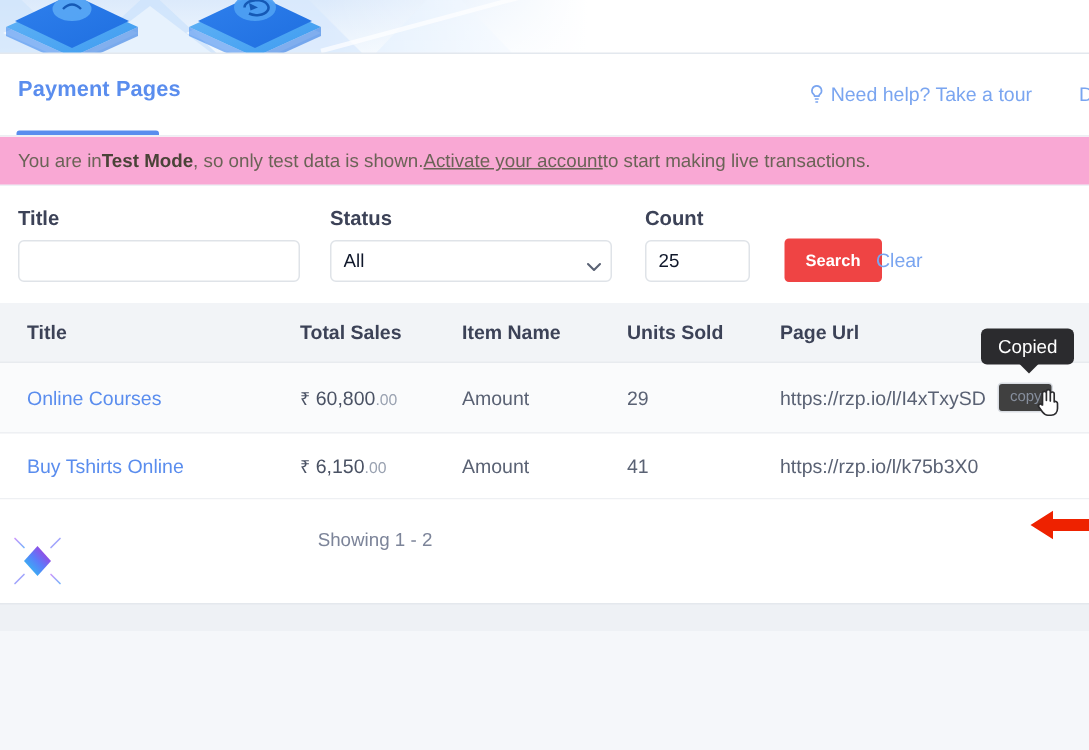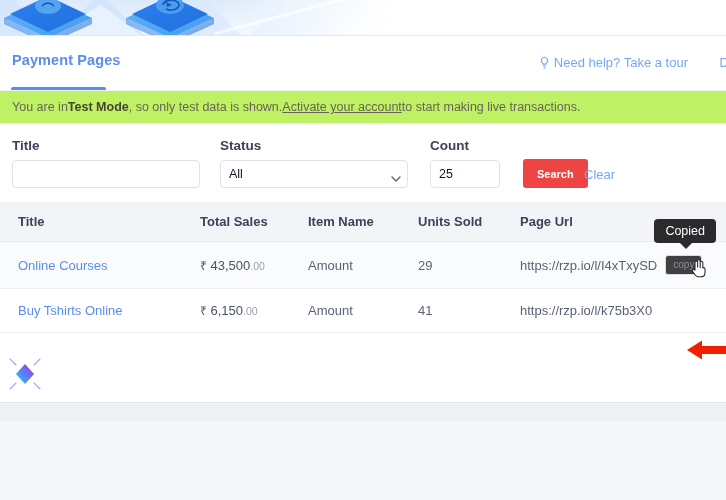--- a/index.html
+++ b/index.html
@@ -103,21 +103,21 @@
   }
   .bulb {
     display: inline-block;
     width: 11px;
     height: 14px;
     position: relative;
   }
 
   
   .banner {
-    background: #bef264;
+    background: #f9a8d4;
     height: 32px;
     display: flex;
     align-items: center;
     padding-left: 12px;
     font-size: 12.5px;
     color: #6b6357;
     border-bottom: 1px solid #eef1f5;
   }
   .banner b { font-weight: bold; color: #4a4338; text-align: center; }
   .banner u { text-decoration: underline; }
@@ -447,21 +447,21 @@
           <th class="col-url">Page Url</th>
         </tr>
       </thead>
       <tbody>
         <tr class="hovered">
           <td class="col-title cell-title">
             <a>Online Courses</a>
           </td>
           <td class="col-sales">
             <span class="rupee">₹</span>
-            <span class="amt-main">43,500</span><span class="amt-dec">.00</span>
+            <span class="amt-main">60,800</span><span class="amt-dec">.00</span>
           </td>
           <td class="col-item">Amount</td>
           <td class="col-units">29</td>
           <td class="col-url">
             <span class="url-cell">
               <span>https://rzp.io/l/I4xTxySD</span>
               <button class="copy-btn">
                 <span>copy</span>
                 <span class="hand-cursor">
                   <svg viewBox="0 0 16 20" width="16" height="20">
@@ -490,20 +490,21 @@
           <td class="col-url">
             <span class="url-cell">
               <span>https://rzp.io/l/k75b3X0</span>
             </span>
           </td>
         </tr>
       </tbody>
     </table>
 
     <div class="footer">
+      <div class="showing">Showing 1 - 2</div>
       <div class="sparkle">
         <svg viewBox="0 0 46 46" width="46" height="46">
           <defs>
             <linearGradient id="dmd" x1="0" y1="1" x2="1" y2="0">
               <stop offset="0" stop-color="#22d3ee"></stop>
               <stop offset="0.5" stop-color="#5b7cfa"></stop>
               <stop offset="1" stop-color="#c026d3"></stop>
             </linearGradient>
             <linearGradient id="ray" x1="0" y1="0" x2="1" y2="1">
               <stop offset="0" stop-color="#c084fc"></stop>

